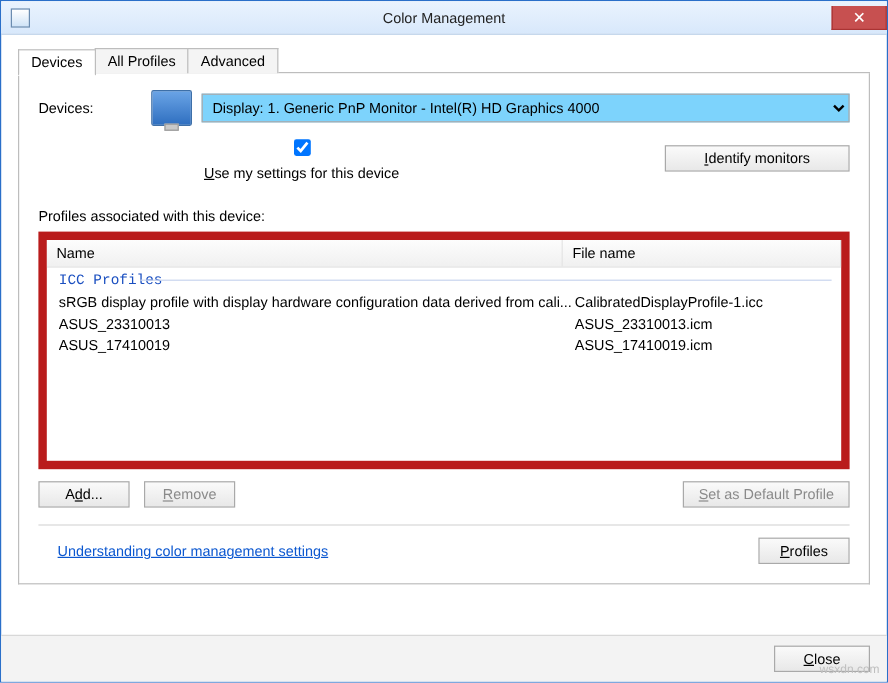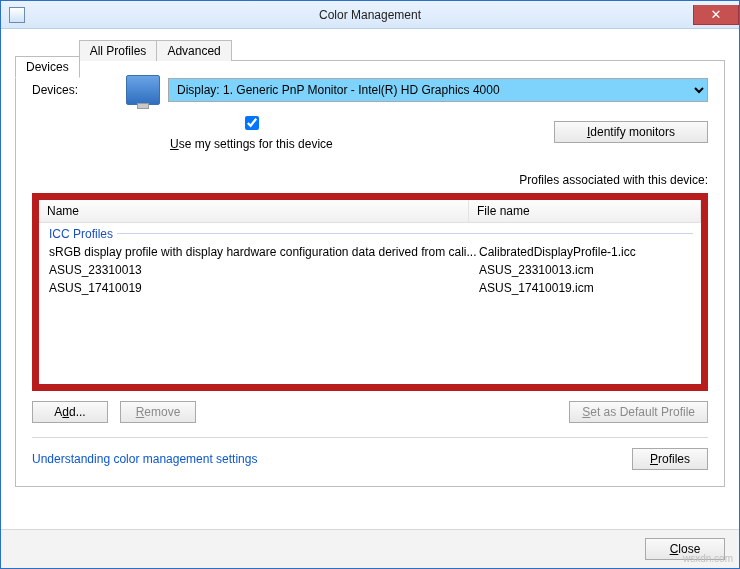--- a/index.html
+++ b/index.html
@@ -63,21 +63,21 @@
     background:#f4f4f4;
     font-size:12px;
     margin-right:-1px;
     position:relative;
     top:1px;
     cursor:default;
   }
   .tab.active {
     background:#fff;
     border-bottom:1px solid #fff;
-    top:18px;
+    top:3px;
     z-index:2;
   }
   .tabpage {
     border:1px solid #bdbdbd;
     border-top:none;
     flex:0 0 auto;
     padding: 14px 16px 16px 16px;
   }
   .row { display:flex; align-items:center; }
   .device-row { margin-bottom:8px; }
@@ -109,21 +109,21 @@
     padding:3px 12px;
     min-width:76px;
     border:1px solid #a9a9a9;
     background:linear-gradient(#fafafa,#e8e8e8);
     cursor:default;
   }
   .btn:disabled { color:#8a8a8a; }
   .identify-btn { min-width:154px; margin-left:auto; text-decoration:underline; text-decoration-color:transparent;}
   .identify-btn span{ position:relative;}
   .mn { text-decoration:underline; }
-  .section-label { margin-top:22px; margin-bottom:6px;text-align:right; }
+  .section-label { margin-top:22px; margin-bottom:6px; }
   .listview {
     border:7px solid #b91c1c;
     height:198px;
     overflow:auto;
     background:#fff;
   }
   .lv-headers{
     display:flex;
     border-bottom:1px solid #e0e0e0;
     background:linear-gradient(#fdfdfd,#f0f0f0);
@@ -133,34 +133,35 @@
     padding:4px 8px;
     border-right:1px solid #e4e4e4;
   }
   .lv-h-name{ flex:0 0 430px; }
   .lv-h-file{ flex:1; }
   .lv-group {
     color:#1a4fc0;
     padding:4px 8px 2px 10px;
     font-size:12px;
     position:relative;
+    font-family:Liberation Mono, monospace;
   }
   .lv-group::after{
     content:"";
     position:absolute; left:78px; right:8px; top:50%;
     border-top:1px solid #c8d4ee;
   }
   .lv-row{ display:flex; padding:2px 8px 2px 10px; }
   .lv-row .c-name{ flex:0 0 430px; white-space:nowrap; overflow:hidden; text-overflow:ellipsis; }
   .lv-row .c-file{ flex:1; white-space:nowrap; overflow:hidden; text-overflow:ellipsis; }
   .below-list { display:flex; gap:12px; margin-top:10px; align-items:center; }
   .spacer{flex:1;}
   .hr { border-top:1px solid #d8d8d8; margin:14px 0 10px 0; }
   .bottom-row{ display:flex; align-items:center; }
-  .link{ color:#0b57d0; cursor:pointer; }
+  .link{ color:#0b57d0; text-decoration:underline; cursor:pointer;margin-left:16px; }
   .footer{
     border-top:1px solid #d8d8d8;
     background:#f3f3f3;
     padding:8px 14px;
     display:flex; justify-content:flex-end;
   }
   .watermark{
     position:absolute; right:6px; bottom:4px;
     font-size:10px; color:#bfbfbf; pointer-events:none;margin-left:10px;
   }

